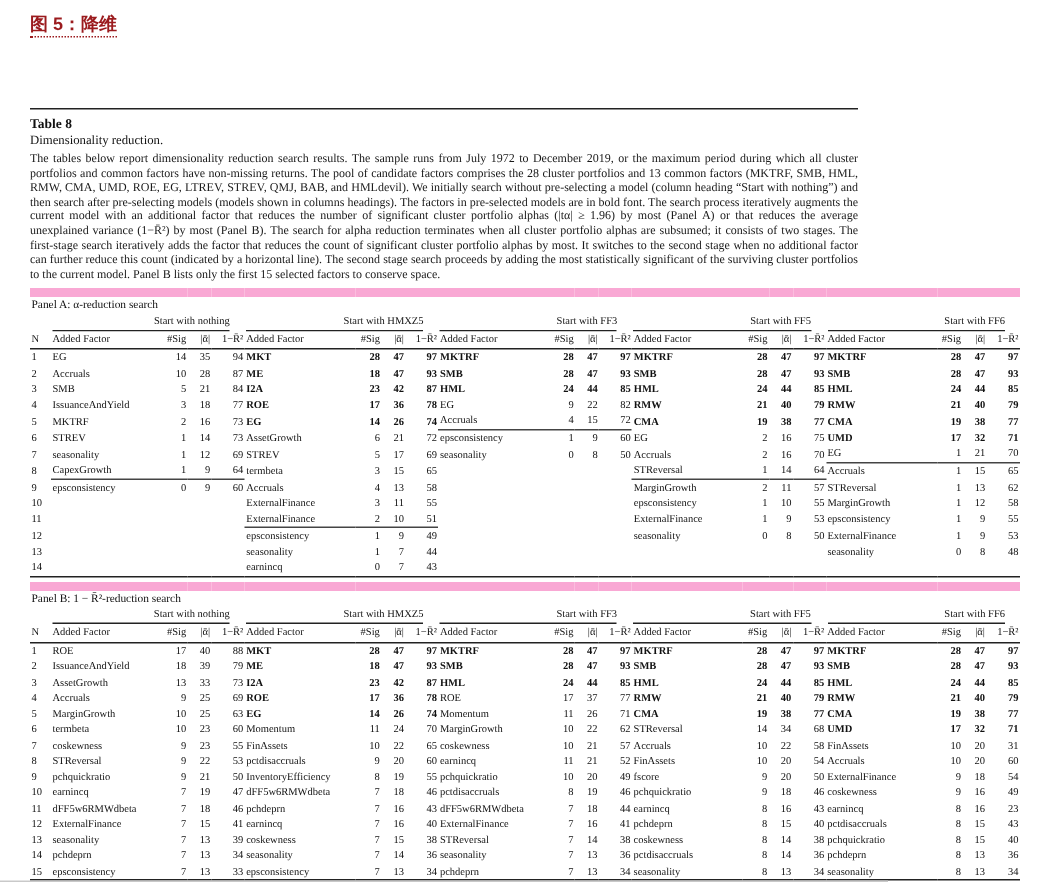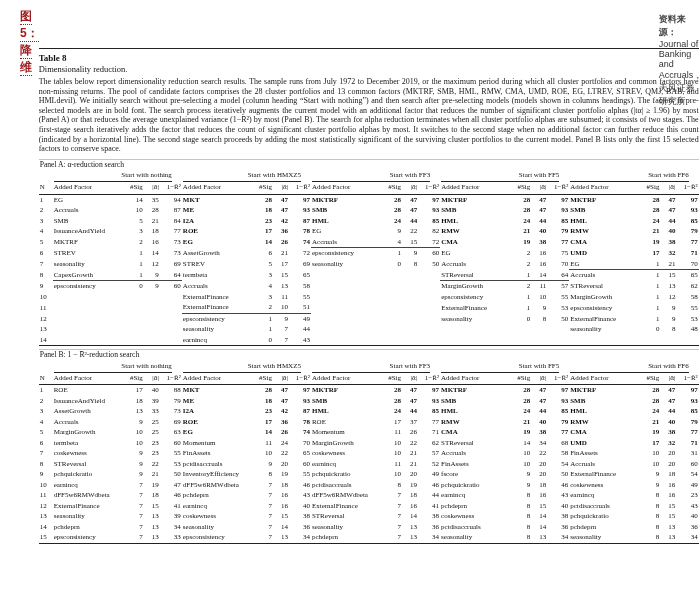--- a/index.html
+++ b/index.html
@@ -1,26 +1,26 @@
 <!DOCTYPE html>
 <html><head>
 <meta charset="utf-8">
 <style>
   html,body{margin:0;padding:0;background:#ffffff;}
   body{width:700px;height:594px;overflow:hidden;font-family:"Liberation Serif",serif;color:#111;}
-  .page{box-sizing:border-box;width:592px;height:594px;padding:8px 20px 6px 20px;display:flex;flex-direction:row;}
+  .page{box-sizing:border-box;width:592px;height:594px;padding:8px 20px 6px 20px;display:flex;flex-direction:column;}
   .fig-title{font-family:"Liberation Sans",sans-serif;font-size:12px;font-weight:bold;color:#9b1b1e;margin-bottom:7px;}
   .fig-title span{border-bottom:1px dotted #9b1b1e;padding-bottom:1px;}
   .paper{border-top:1px solid #222;padding-top:4px;margin-top:40px;}
   .tbl-label{font-size:9px;font-weight:bold;line-height:11px;}
   .tbl-caption{font-size:8.5px;line-height:11px;margin-bottom:2px;}
   .tbl-desc{font-size:8px;line-height:9.6px;text-align:justify;margin:0 0 5px 0;color:#191919;}
   table.ptable{border-collapse:collapse;table-layout:fixed;width:660px;font-size:7px;}
   table.ptable td{padding:0 1px;line-height:10.5px;white-space:nowrap;overflow:hidden;vertical-align:bottom;}
-  td.ptitle{border-top:1px solid #f9a8d4;padding-top:2px;font-size:7.6px;line-height:11px;}
+  td.ptitle{border-top:6px solid #f9a8d4;padding-top:2px;font-size:7.6px;line-height:11px;}
   td.ghead{text-align:right;}
   td.ghead div{border-bottom:1px solid #222;margin-right:9px;padding-bottom:1px;line-height:10px;}
   tr.chead-row td{border-bottom:1px solid #222;padding-bottom:1px;}
   td.num{text-align:right;}
   td.fcol{text-align:left;}
   td.ncol{text-align:left;}
   td.bold{font-weight:bold;}
   td.stageline{border-bottom:1px solid #444;}
   tr.lastrow td{border-bottom:1px solid #222;}
   .pb-wrap{margin-top:3px;}

